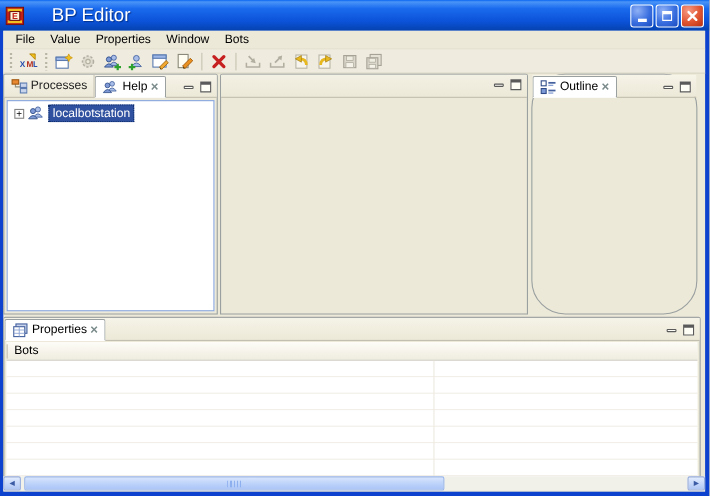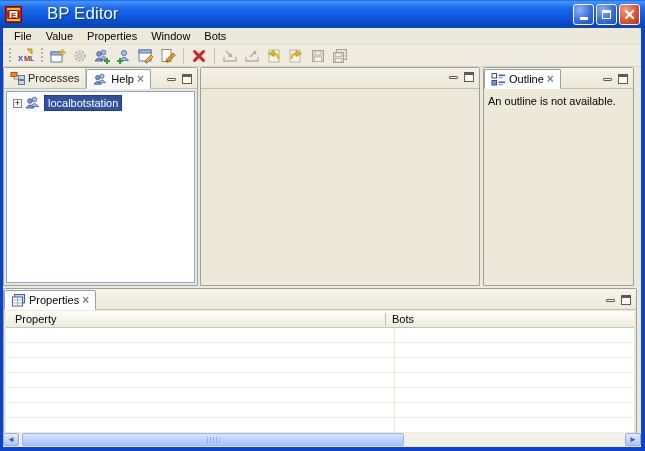--- a/index.html
+++ b/index.html
@@ -40,21 +40,21 @@
     background-size:2px 100%; background-repeat:no-repeat; background-position:1px 0; }
   .tb-sep { width:1px; height:16px; background:#C6C3B2; margin:0 4px; }
   .tb-btn { width:22px; height:20px; display:flex; align-items:center; justify-content:center; border:1px solid transparent; border-radius:2px; cursor:pointer; }
   .tb-btn.disabled { opacity:.85; cursor:default; }
   .tb-btn svg { display:block; }
 
   
   .view { position:absolute; border:1px solid #9AA0A0; border-radius:2px 2px 0 0; background:#ECE9D8; }
   .view-left   { left:0;   top:39px;  width:195px; height:219px; }
   .view-center { left:197px; top:39px; width:280px; height:219px; }
-  .view-right  { left:480px; top:39px; width:151px; height:219px; }
+  .view-right  { left:480px; top:39px; width:151px; height:219px;border-radius:31px; }
   .view-bottom { left:0;   top:260px; width:634px; height:148px; }
 
   .tabbar { position:relative; height:21px; display:flex; align-items:flex-end; border-bottom:1px solid #C2BFB0; background:linear-gradient(180deg,#F6F3E8,#ECE9D8); }
   .tab { display:flex; align-items:center; gap:3px; height:20px; padding:0 6px; white-space:nowrap; cursor:pointer; position:relative; }
   .tab.active { background:#fff; border:1px solid #9AA0A0; border-bottom:1px solid #fff; border-radius:2px 2px 0 0; margin-bottom:-1px; z-index:2; }
   .tab.inactive { border-right:1px solid #C8C5B6; color:#222; }
   .tab .tab-x { font-size:12px; font-weight:bold; color:#7a8a8a; line-height:10px; cursor:pointer; }
   .view-ctrls { margin-left:auto; display:flex; align-items:center; gap:6px; padding:0 5px 4px 0; }
   .glyph-minbar { width:9px; height:3px; border:1px solid #5a5a5a; background:#FFFEF6; border-radius:1px; cursor:pointer; }
   .glyph-maxbox { width:10px; height:10px; border:1px solid #5a5a5a; border-top:3px solid #5a5a5a; background:#FFFEF6; cursor:pointer; }
@@ -320,42 +320,40 @@
             <rect x="7.5" y="12" width="4.5" height="1.2" fill="#8AA2D4"></rect>
           </svg>
           <span>Outline</span>
           <span class="tab-x">×</span>
         </span>
         <span class="view-ctrls">
           <span class="glyph-minbar"></span>
           <span class="glyph-maxbox"></span>
         </span>
       </div>
-      <div class="outline-msg">An outline is not available.</div>
     </div>
 
     <div class="view view-bottom">
       <div class="tabbar">
         <span class="tab active">
           <svg width="15" height="15" viewBox="0 0 15 15">
             <rect x="3.5" y="1.5" width="10" height="8.5" fill="#C8D4EC" stroke="#44619E"></rect>
             <rect x="1.5" y="4" width="10" height="9" fill="#fff" stroke="#44619E"></rect>
             <path d="M1.5 7 L11.5 7 M1.5 10 L11.5 10 M6.5 4 L6.5 13" stroke="#8AA2D4" stroke-width="0.8"></path>
           </svg>
           <span>Properties</span>
           <span class="tab-x">×</span>
         </span>
         <span class="view-ctrls">
           <span class="glyph-minbar"></span>
           <span class="glyph-maxbox"></span>
         </span>
       </div>
       <div class="table-wrap">
         <div class="thead">
-          <span class="th-prop">Property</span>
           <span class="th-val">Bots</span>
         </div>
         <div class="tbody">
           <div class="trow"></div>
           <div class="trow"></div>
           <div class="trow"></div>
           <div class="trow"></div>
           <div class="trow"></div>
           <div class="trow"></div>
           <div class="trow"></div>

